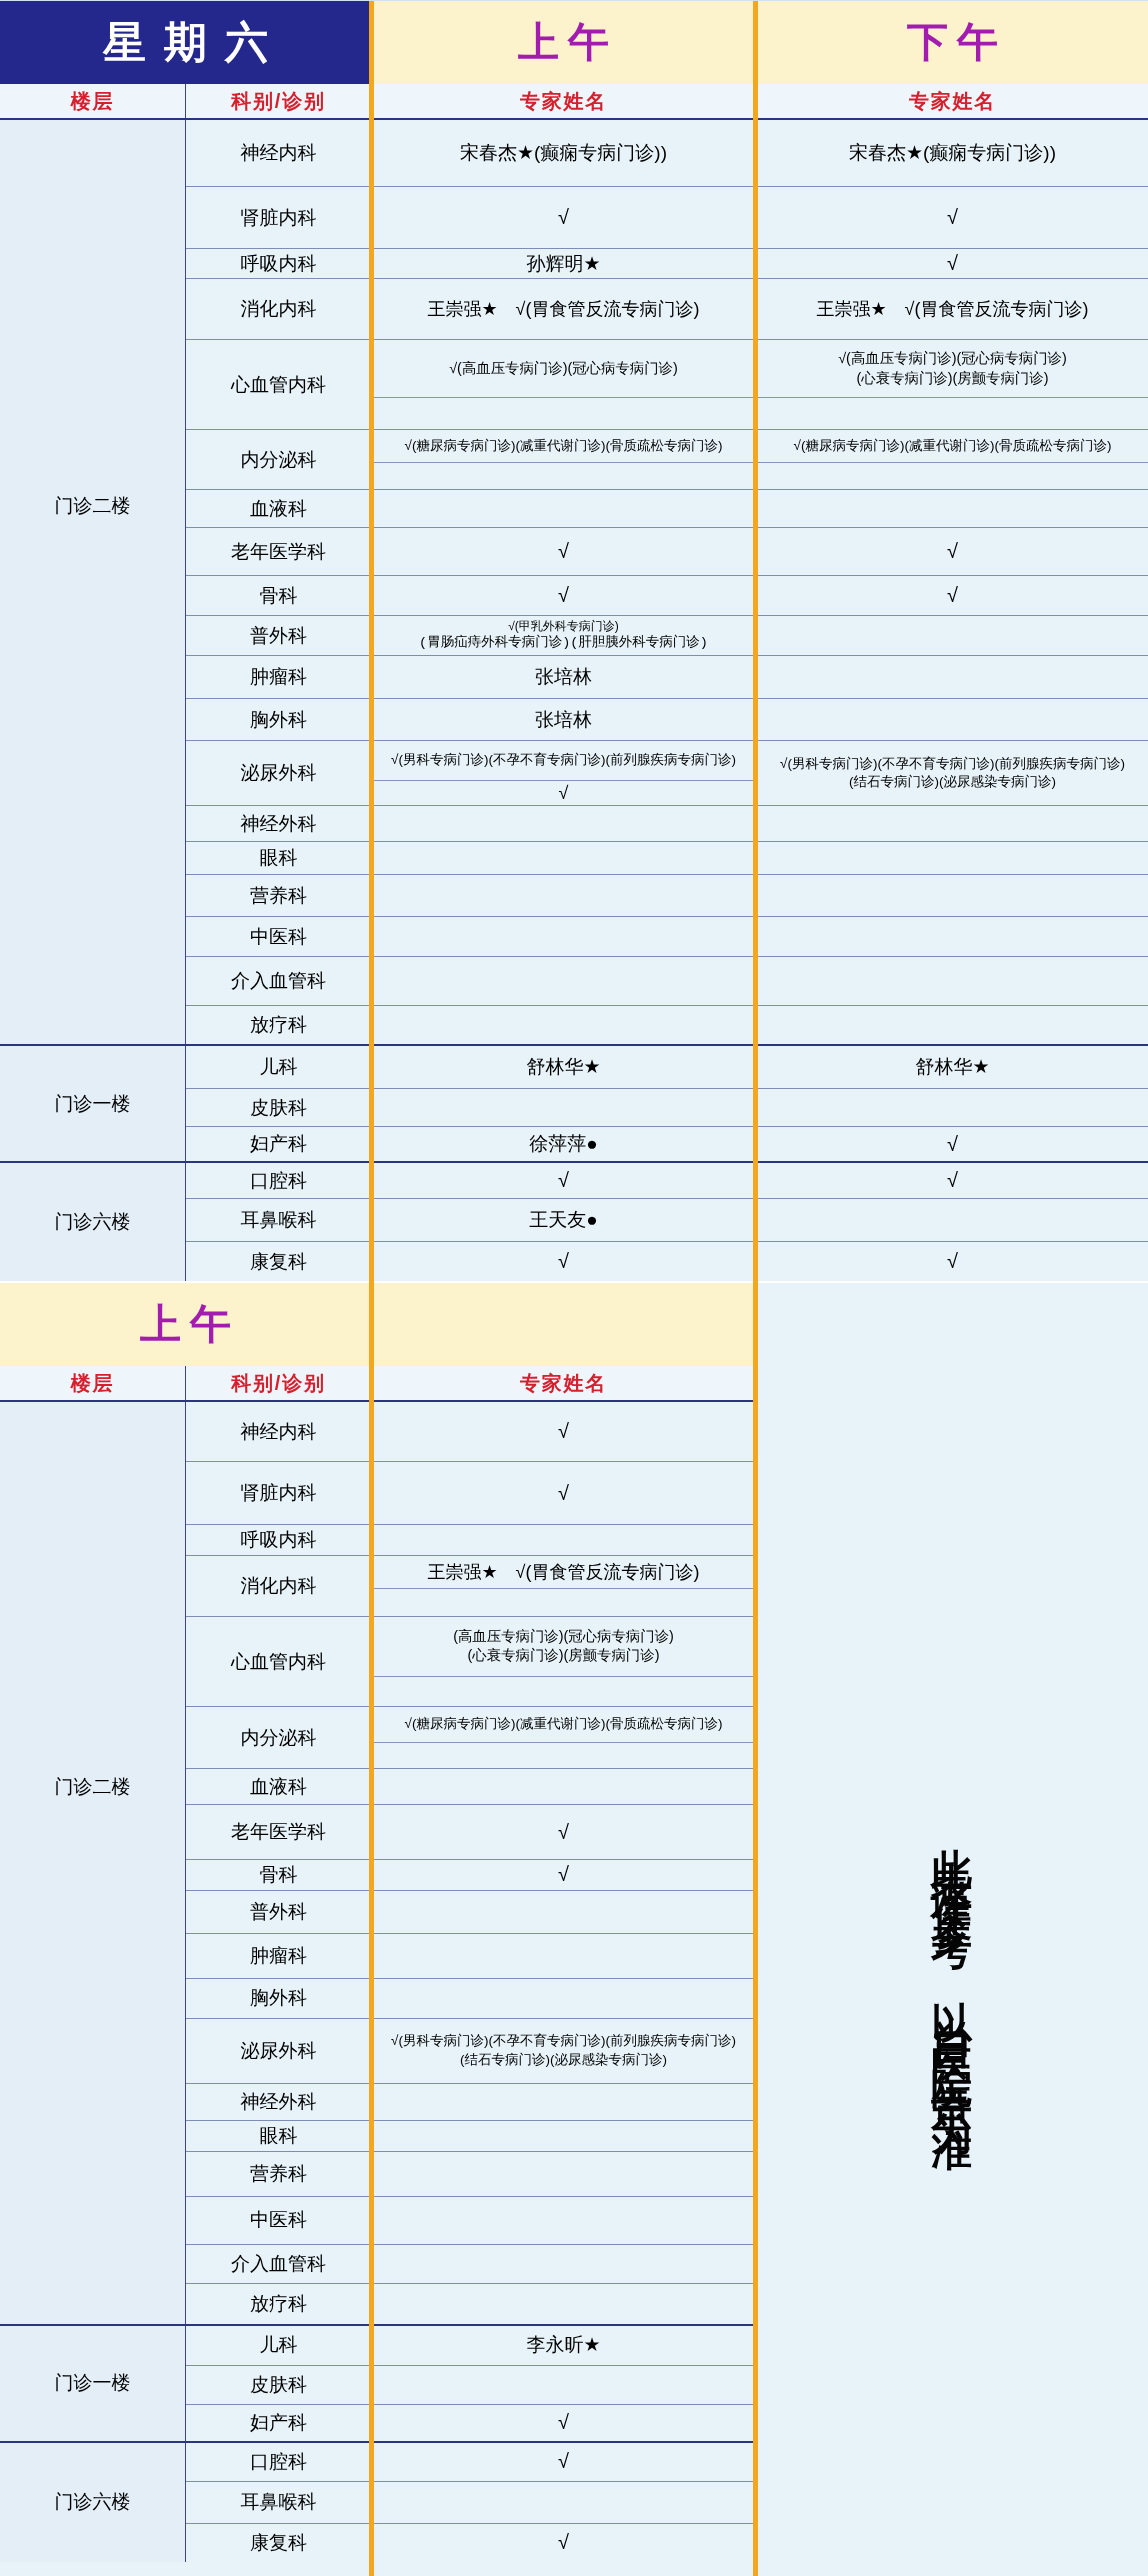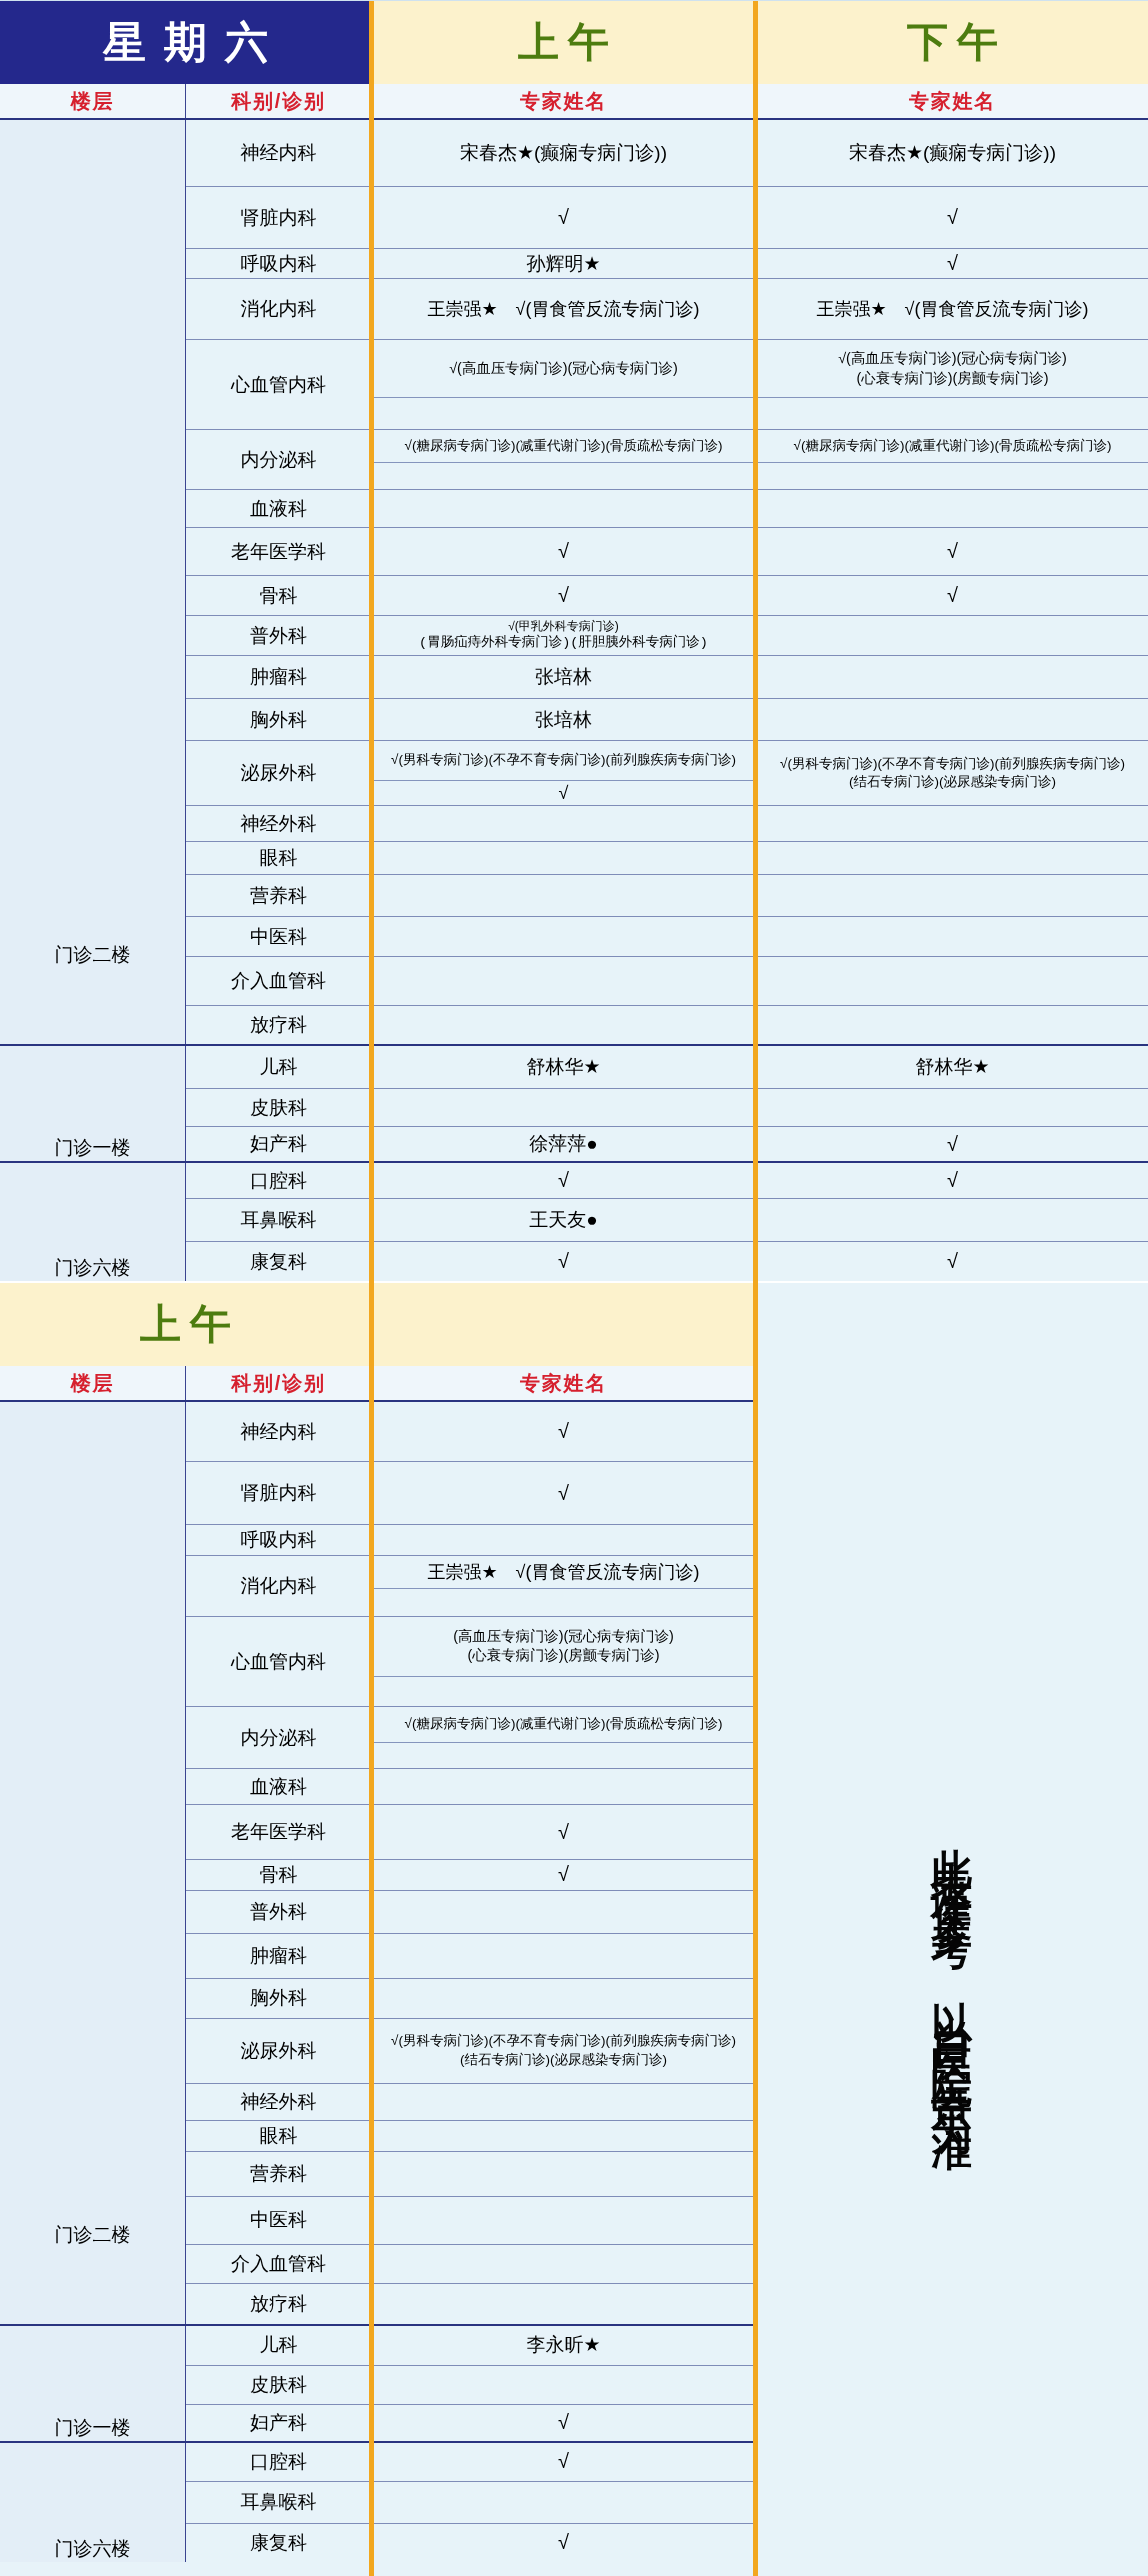--- a/index.html
+++ b/index.html
@@ -15,41 +15,41 @@
   
   .day-header{display:grid;grid-template-columns:371px 385px 393px;width:1149px;}
   #sat-header{height:83px;}
   #sun-header{height:85px;border-top:2.7px solid #ffffff;grid-template-columns:371px 385px 393px;}
   .day-title{
     background:#24288C;color:#ffffff;font-size:43px;font-weight:bold;
     letter-spacing:18px;padding-left:18px;
     display:flex;align-items:center;justify-content:center;
   }
   .slot{
-    background:#FCF2CC;color:#4d7c0f;font-size:41px;font-weight:bold;
+    background:#FCF2CC;color:#a21caf;font-size:41px;font-weight:bold;
     letter-spacing:9px;padding-left:9px;
     display:flex;align-items:center;justify-content:center;
   }
 
   
   .subheader{display:grid;height:36px;background:#EFF6FB;border-bottom:2.7px solid #2A3480;}
   #sat-subheader{grid-template-columns:186px 185px 385px 393px;width:1149px;}
   #sun-subheader{grid-template-columns:186px 185px 385px;width:756px;}
   .subheader > div{
     display:flex;align-items:center;justify-content:center;
     color:#D6202E;font-size:20px;font-weight:bold;letter-spacing:1.8px;
   }
   .subheader > div:first-child{border-right:1.8px solid #3A4490;}
 
   
   .group{display:flex;border-bottom:2.7px solid #2A3480;background:#E7F3F9;}
   .group:last-child{border-bottom:none;}
   .floor-cell{
     width:186px;flex:0 0 186px;border-right:1.8px solid #3A4490;background:#E3EEF7;
-    display:flex;align-items:flex-end;justify-content:center;font-size:19px;color:#000;
+    display:flex;align-items:center;justify-content:center;font-size:19px;color:#000;
   }
   .rows{flex:1;display:flex;flex-direction:column;}
   .row{display:grid;border-bottom:1.8px solid #7E8CB8;background:#E7F3F9;}
   .row:last-child{border-bottom:none;}
   .dept{display:flex;align-items:center;justify-content:center;font-size:19px;white-space:nowrap;}
   .cell{display:flex;flex-direction:column;min-width:0;}
   .subcell{
     flex:1 1 0;display:flex;flex-direction:column;align-items:center;justify-content:center;
     overflow:hidden;min-height:0;
   }

